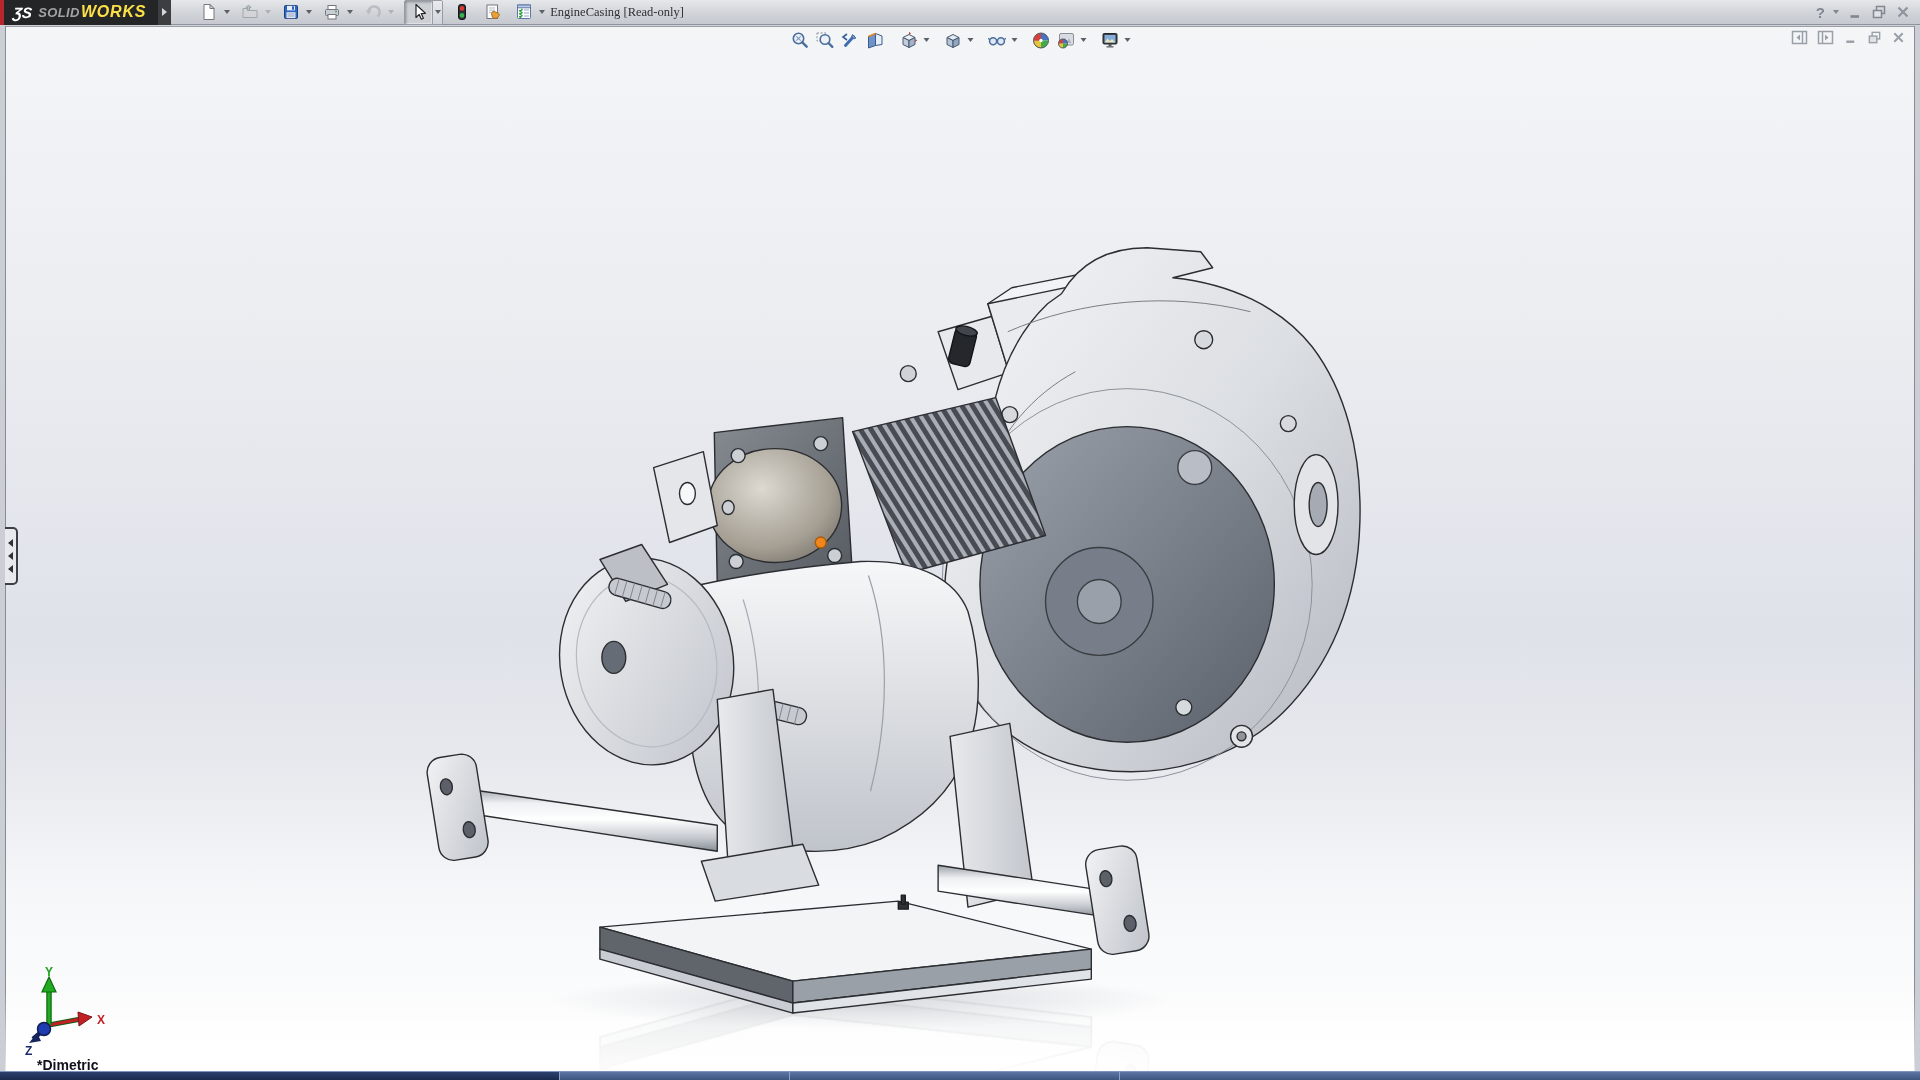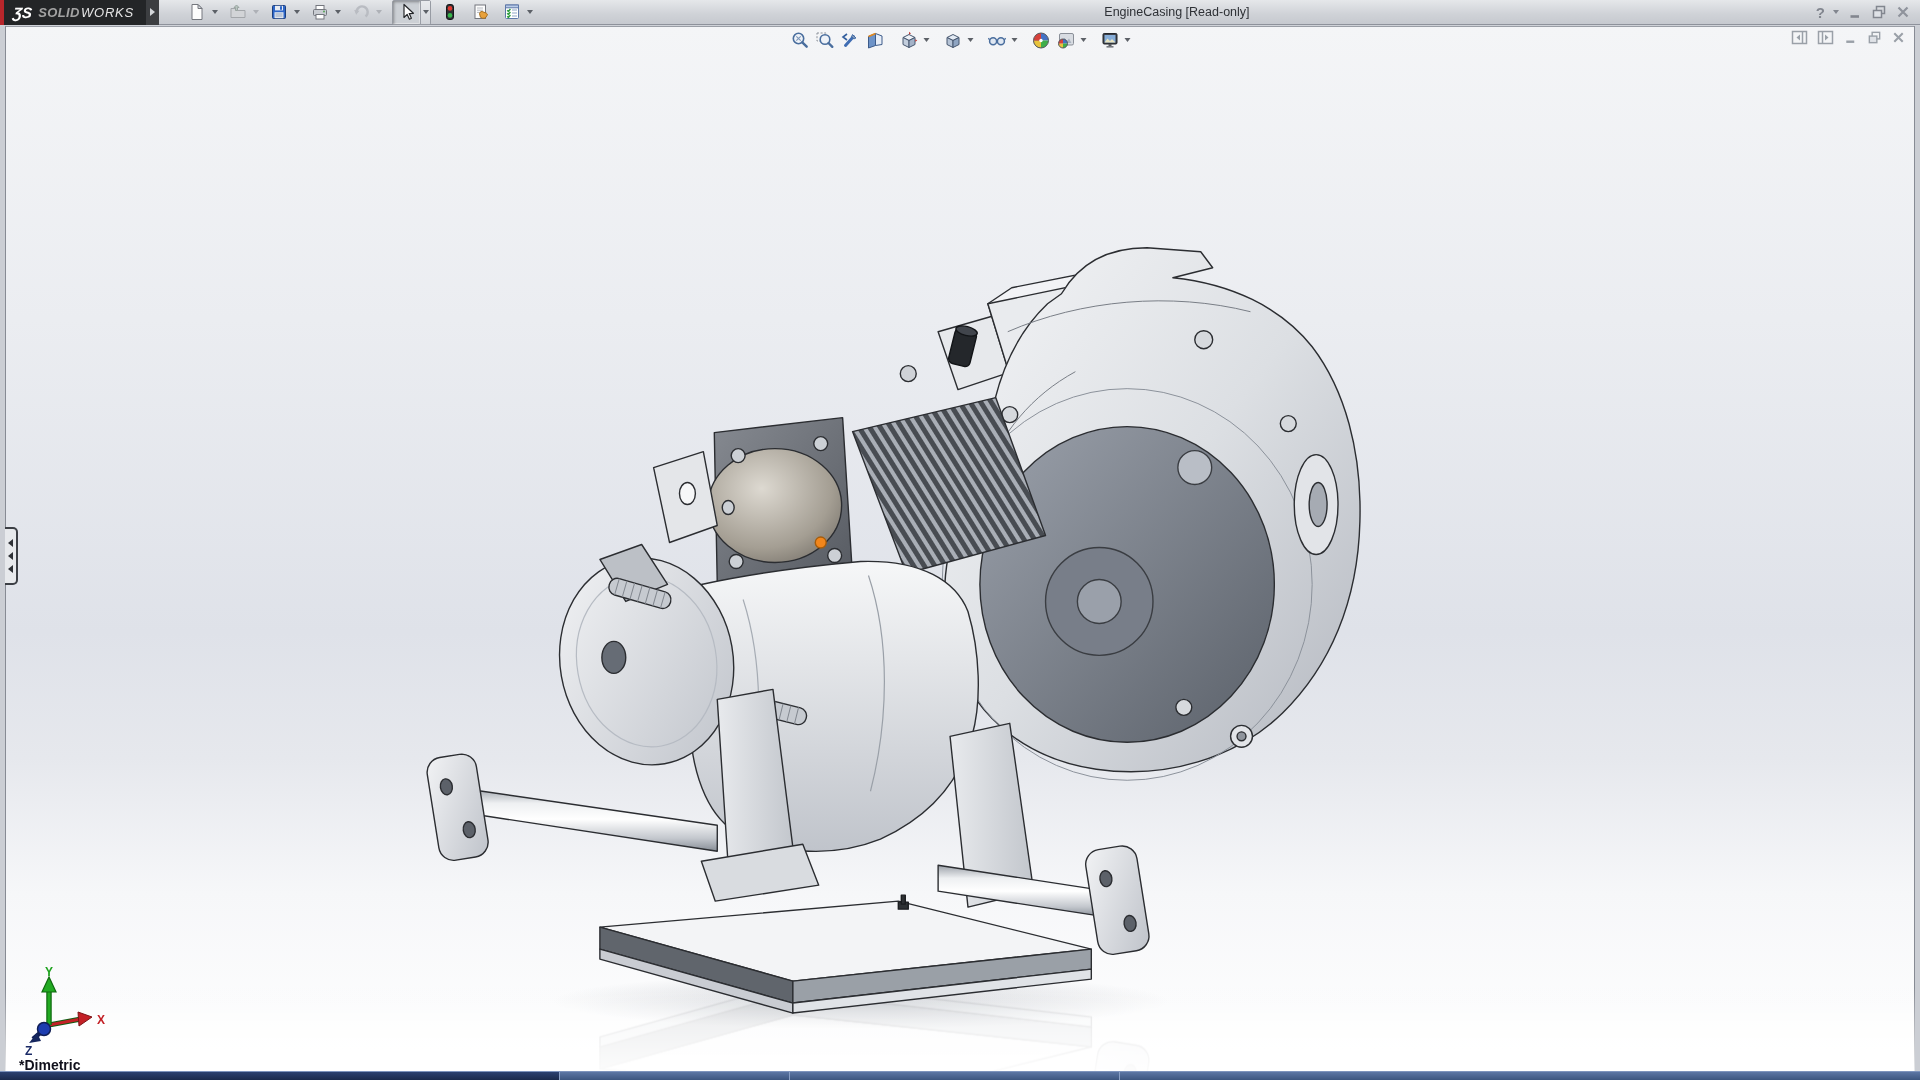--- a/index.html
+++ b/index.html
@@ -7,35 +7,35 @@
   body{position:relative;background:#cfd2d8;}
 
   
   .titlebar{position:absolute;top:0;left:0;right:0;height:25px;
     background:linear-gradient(#e5e7ea,#cfd2d7 60%,#c6c9cf);
     border-bottom:1px solid #8e929b;display:flex;align-items:center;}
   .logo{height:25px;background:#232527;display:flex;align-items:center;gap:6px;
     padding:0 12px 0 9px;border-left:4px solid #b8262b;}
   .logo-glyph{color:#fff;font-style:italic;font-weight:bold;font-size:15px;transform:skewX(-6deg);}
   .logo-bold{color:#a3a3a3;font-style:italic;font-weight:bold;font-size:13px;letter-spacing:.4px;}
-  .logo-light{color:#e5e5e5;font-style:italic;font-weight:400;font-size:13px;letter-spacing:.8px;margin-left:-5px;}
+  .logo-light{color:#fde047;font-style:italic;font-weight:700;font-size:16px;letter-spacing:.8px;margin-left:-5px;}
   .flyout-btn{width:13px;height:25px;background:#3c3e41;display:flex;align-items:center;justify-content:center;}
   .flyout-btn .tri{width:0;height:0;border-top:4px solid transparent;border-bottom:4px solid transparent;border-left:5px solid #d3d6da;}
 
   .tb{display:flex;align-items:center;margin-left:24px;gap:1px;}
   .tb-group{display:flex;align-items:center;margin-right:3px;}
   .tb-btn{width:27px;height:23px;display:flex;align-items:center;justify-content:center;background:transparent;border:none;}
   .tb-caret{width:10px;height:23px;display:flex;align-items:center;justify-content:center;}
   .caret{width:0;height:0;border-left:3.5px solid transparent;border-right:3.5px solid transparent;border-top:4px solid #5c6067;}
   .caret.dis{border-top-color:#aeb1b7;}
   .sel-group{border:1px solid #979ba3;background:linear-gradient(#dadde1,#c9ccd2);border-radius:2px;margin:0 4px;}
   .sel-group .tb-btn{box-shadow:inset 1px 1px 3px rgba(0,0,0,.35), inset -1px -1px 1px #eef0f3;background:#ccd0d5;}
   .sel-group .tb-caret{border-left:1px solid #9a9ea6;background:linear-gradient(#e8eaee,#d2d5da);}
 
-  .title{flex:1;text-align:center;font-size:12.5px;color:#2e3136;}
+  .title{flex:1;font-size:12.5px;color:#2e3136;font-family:Liberation Serif, serif;}
   .win-controls{display:flex;align-items:center;gap:8px;padding-right:9px;color:#8a8e97;}
   .help-glyph{font-size:15px;font-weight:bold;color:#82868f;}
   .wc{display:flex;align-items:center;justify-content:center;}
 
   
   .viewport{position:absolute;top:26px;left:0;right:0;bottom:9px;
     background:linear-gradient(180deg,#f4f5f7 0%,#ebedf1 28%,#dfe2e9 58%,#e6e8ed 70%,#f6f7f9 83%,#ffffff 100%);
     border-left:5px solid #cbced4;border-right:5px solid #cbced4;
     box-shadow:inset 1px 0 0 #878b94, inset -1px 0 0 #878b94, inset 0 1px 0 #9a9ea6;
     overflow:hidden;}
@@ -52,21 +52,21 @@
   .doc-controls{position:absolute;top:4px;right:9px;display:flex;align-items:center;gap:9px;color:#9aa0a8;}
 
   
   .collapsed-tab{position:absolute;left:0;top:501px;width:13px;height:58px;background:#e7e9ec;
     border:2px solid #3c3f45;border-left:none;border-radius:0 5px 5px 0;
     display:flex;flex-direction:column;align-items:center;justify-content:center;gap:5px;}
   .collapsed-tab .tri{width:0;height:0;border-top:4px solid transparent;border-bottom:4px solid transparent;border-right:5px solid #2e3136;}
 
   
   .triad{position:absolute;left:6px;bottom:12px;}
-  .view-label{position:absolute;left:14px;bottom:-2px;font-size:14px;font-weight:600;color:#10101c;}
+  .view-label{position:absolute;left:32px;bottom:-2px;font-size:14px;font-weight:600;color:#10101c;}
 
   
   .statusbar{position:absolute;bottom:0;left:0;right:0;height:9px;display:flex;
     border-top:1px solid #7e94bd;background:linear-gradient(#5c76a4,#3c557f);}
   .statusbar .seg1{width:560px;background:linear-gradient(#2c4170,#1b2a4c);border-right:1px solid #8aa0c6;}
   .statusbar .seg2{width:230px;border-right:1px solid #8aa0c6;}
   .statusbar .seg3{width:330px;border-right:1px solid #8aa0c6;}
   .statusbar .seg4{flex:1;}
 </style>
 </head>

